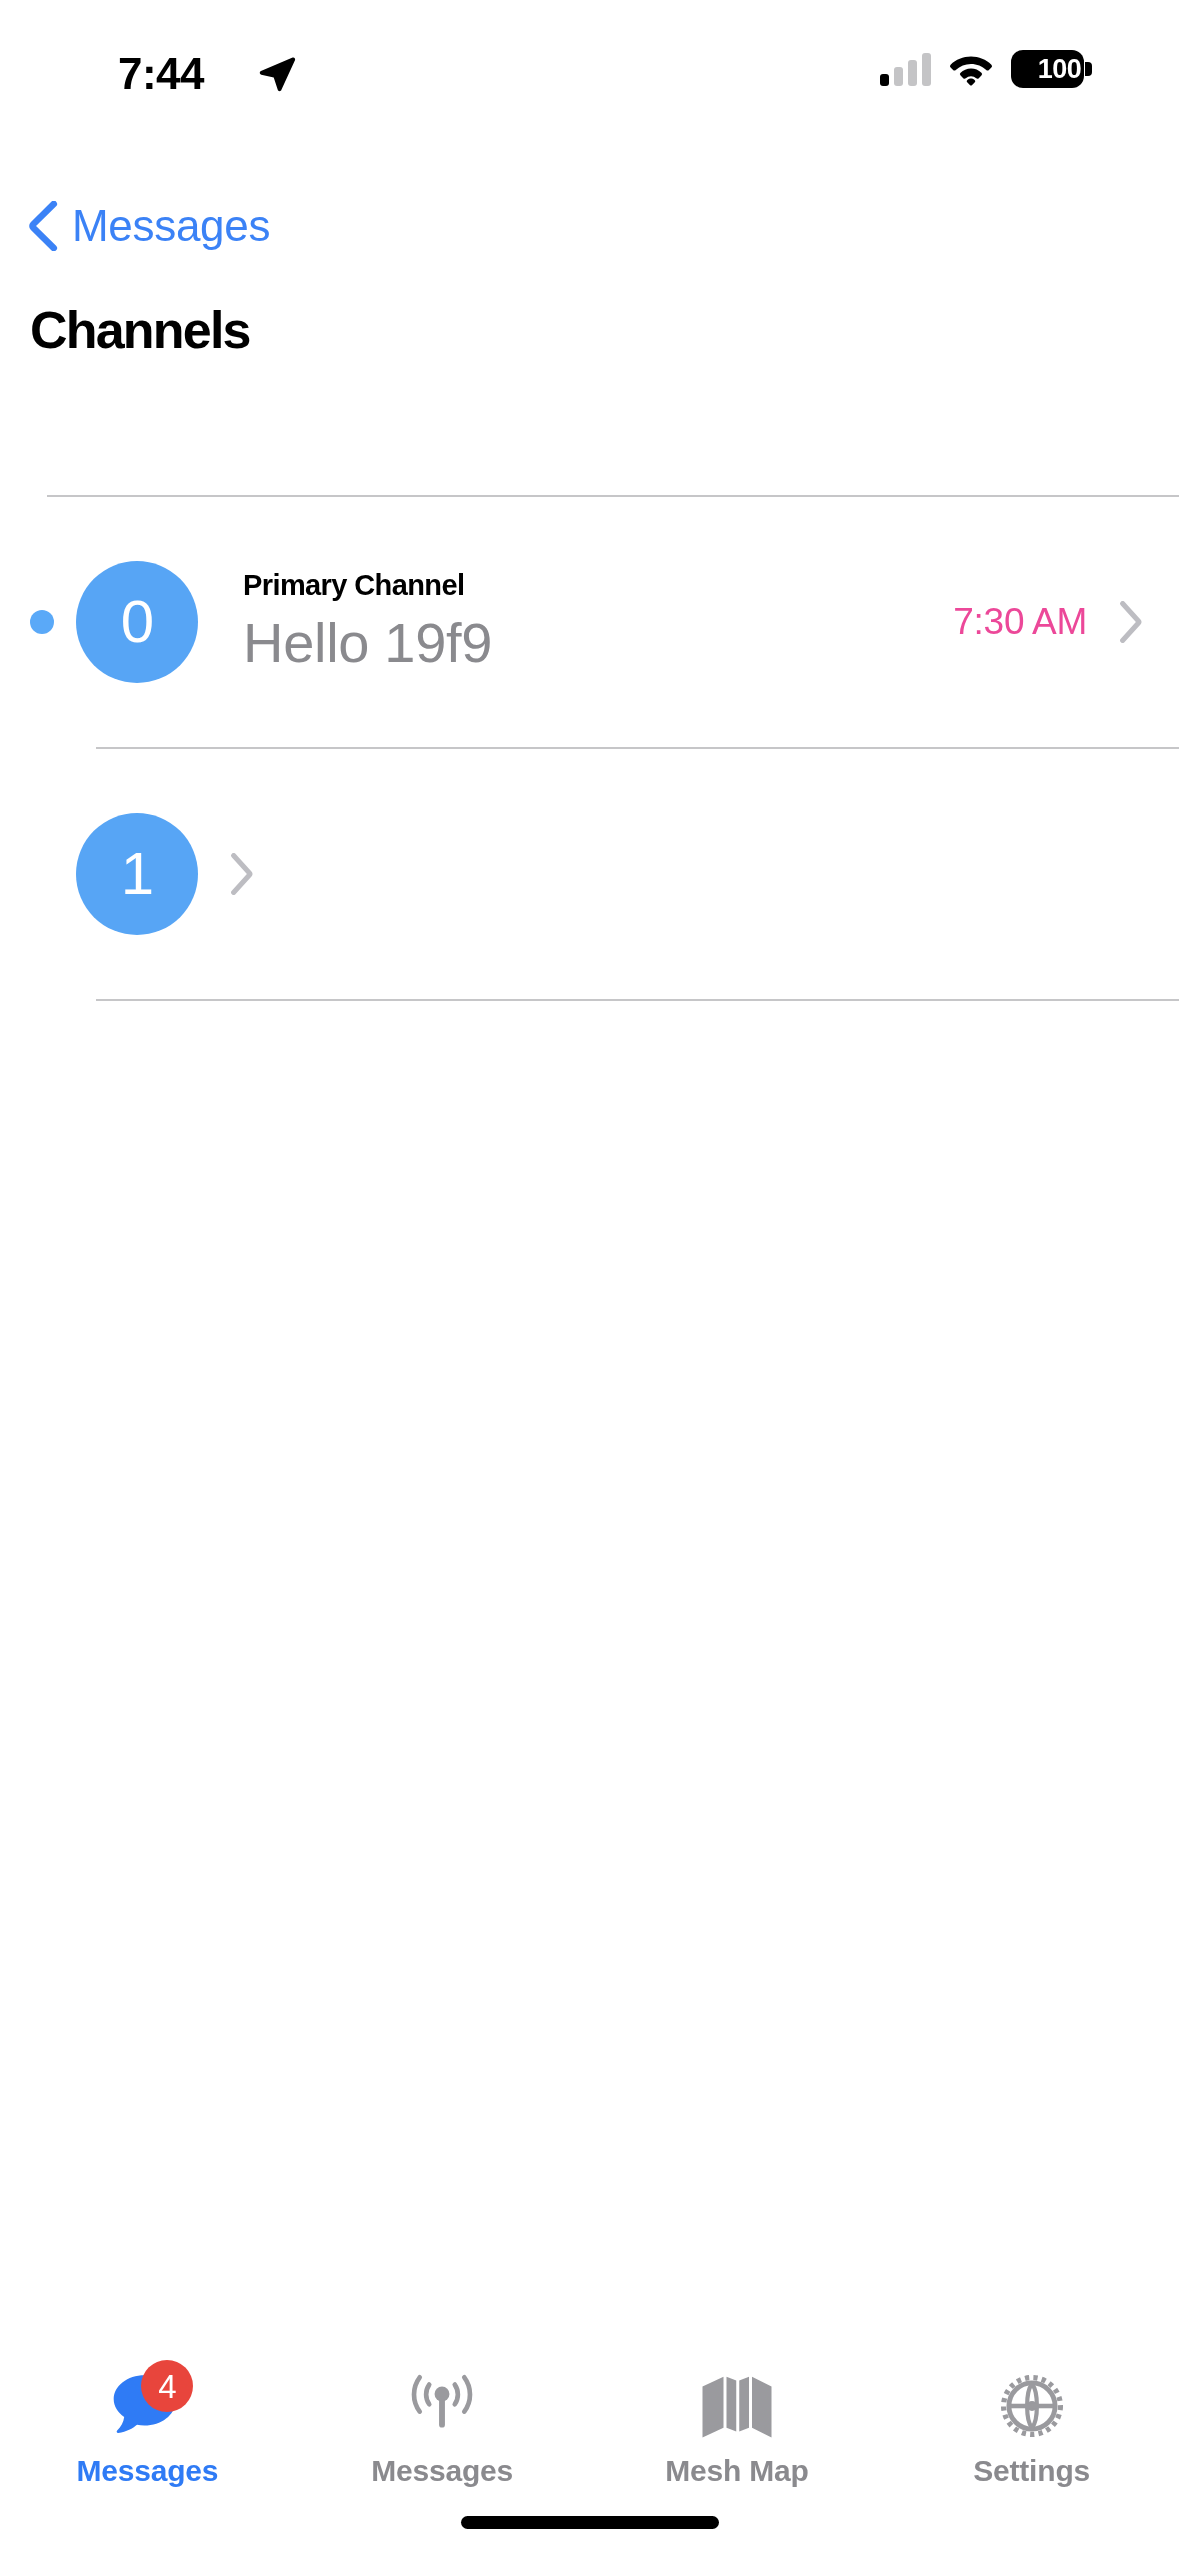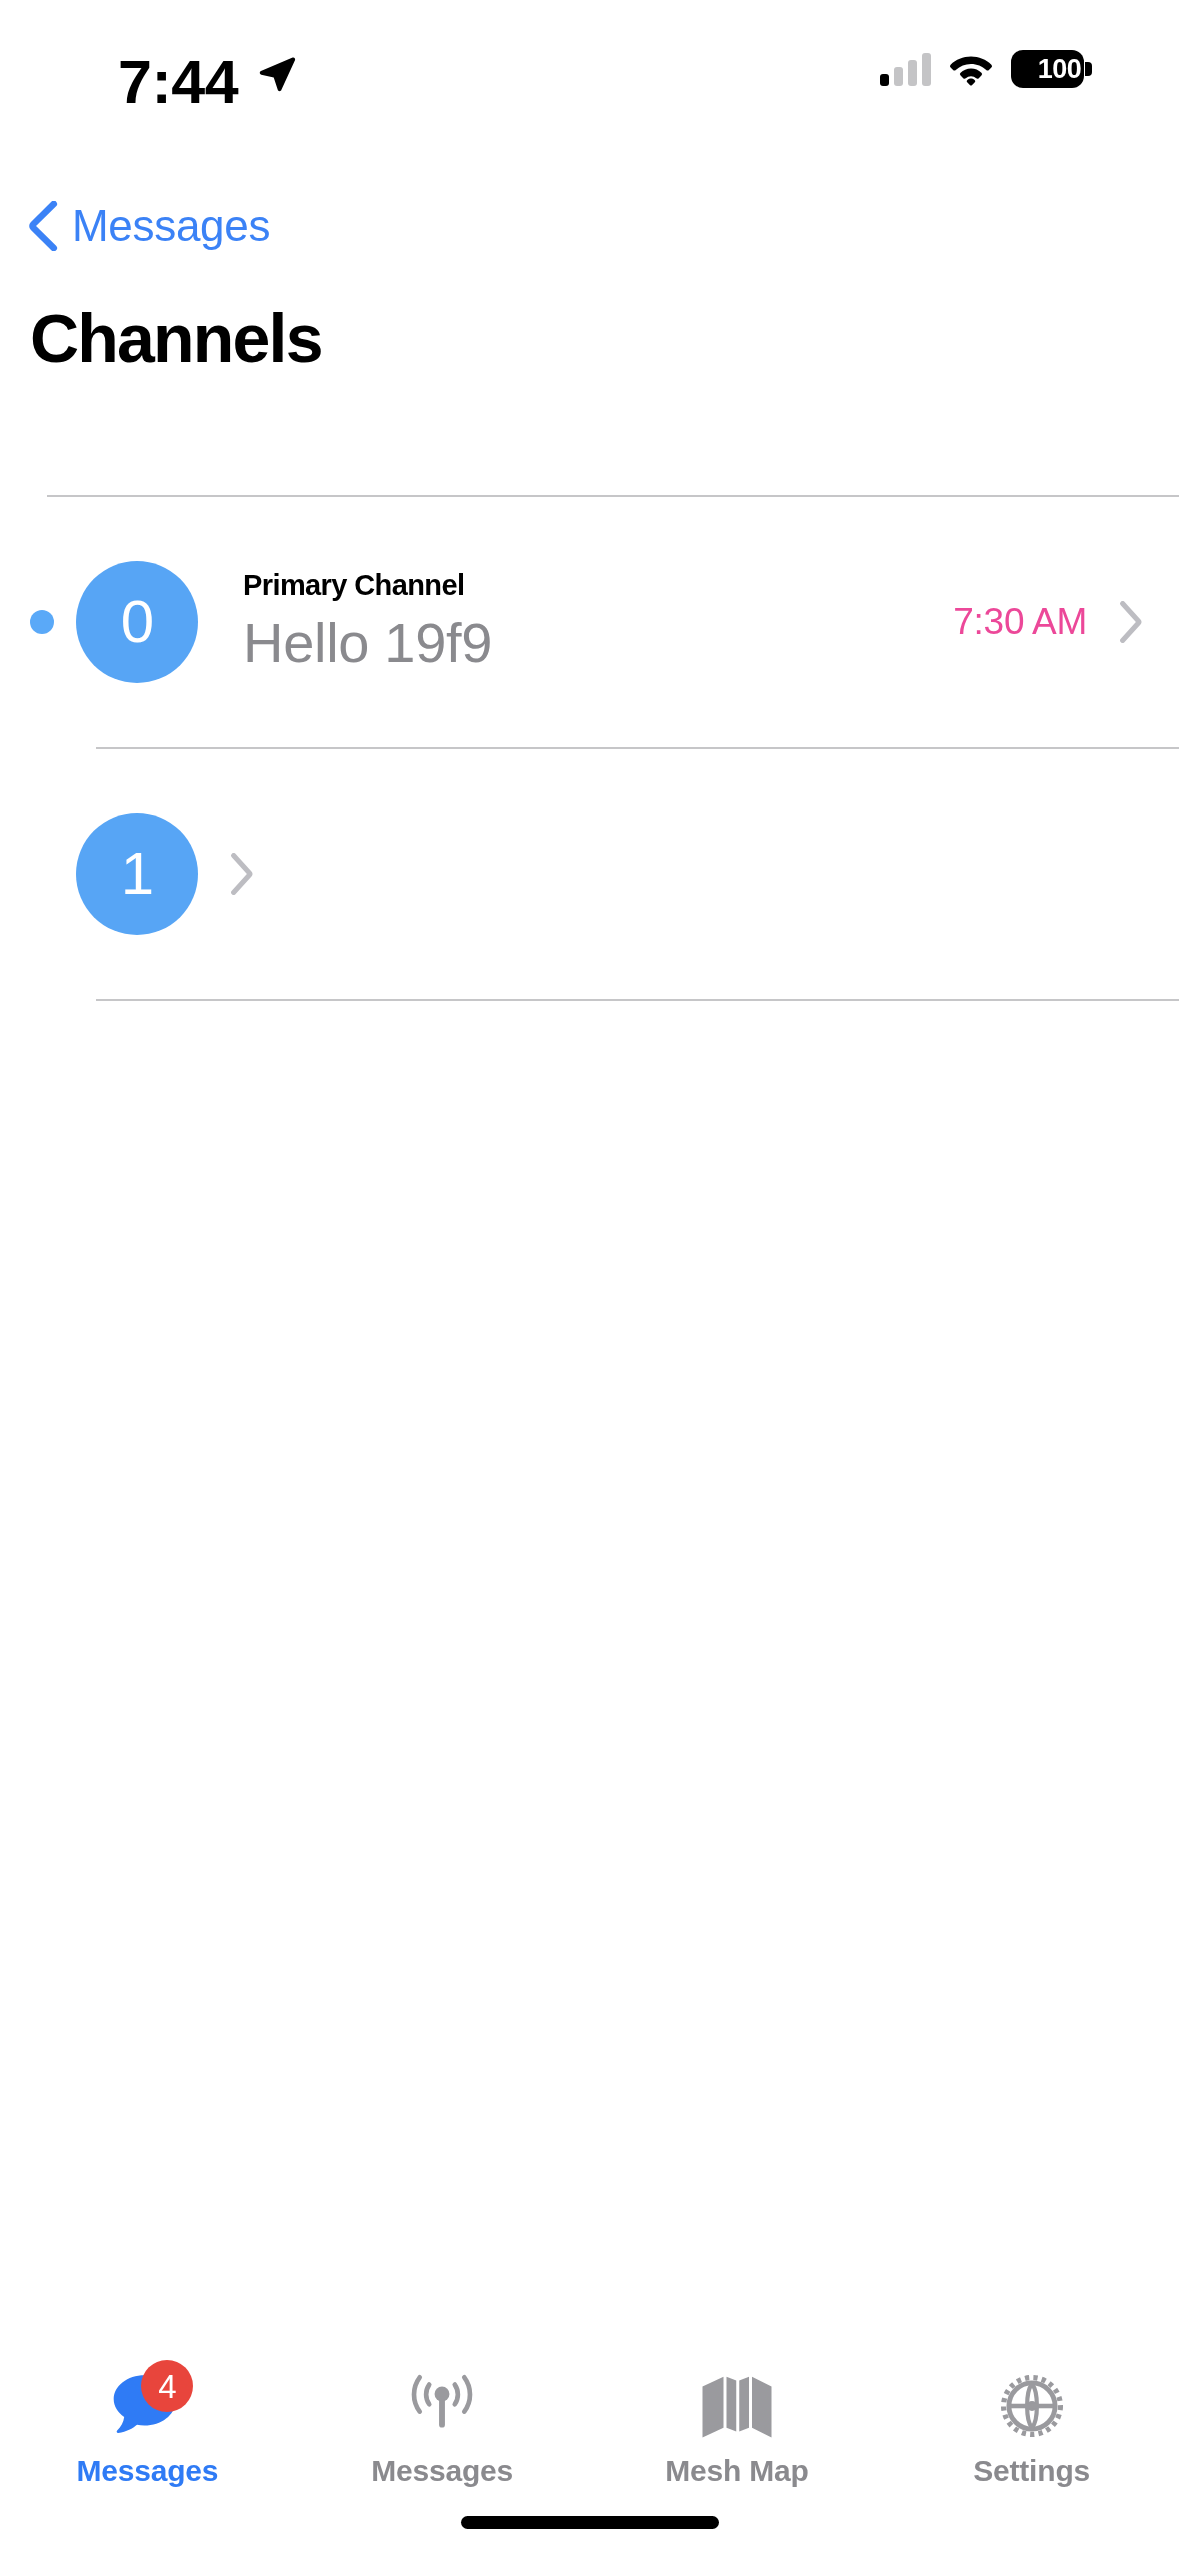--- a/index.html
+++ b/index.html
@@ -22,21 +22,21 @@
   .status-bar {
     position: absolute;
     top: 0; left: 0;
     width: 1179px;
     height: 110px;
   }
   .status-time {
     position: absolute;
     left: 118px;
     top: 52px;
-    font-size: 61px;
+    font-size: 44px;
     font-weight: bold;
     letter-spacing: -0.5px;
     color: #000;
     line-height: 1;
   }
   .status-loc-arrow {
     position: absolute;
     left: 255px;
     top: 52px;
     width: 42px;
@@ -115,21 +115,21 @@
   .nav-back .lbl {
     font-size: 44px;
     color: #3b82f6;
     letter-spacing: -0.3px;
     line-height: 1;
   }
   .page-title {
     position: absolute;
     left: 30px;
     top: 304px;
-    font-size: 68px;
+    font-size: 52px;
     font-weight: bold;
     letter-spacing: -1.8px;
     color: #000;
     line-height: 1;
   }
 
   
   .list {
     position: absolute;
     top: 495px;

